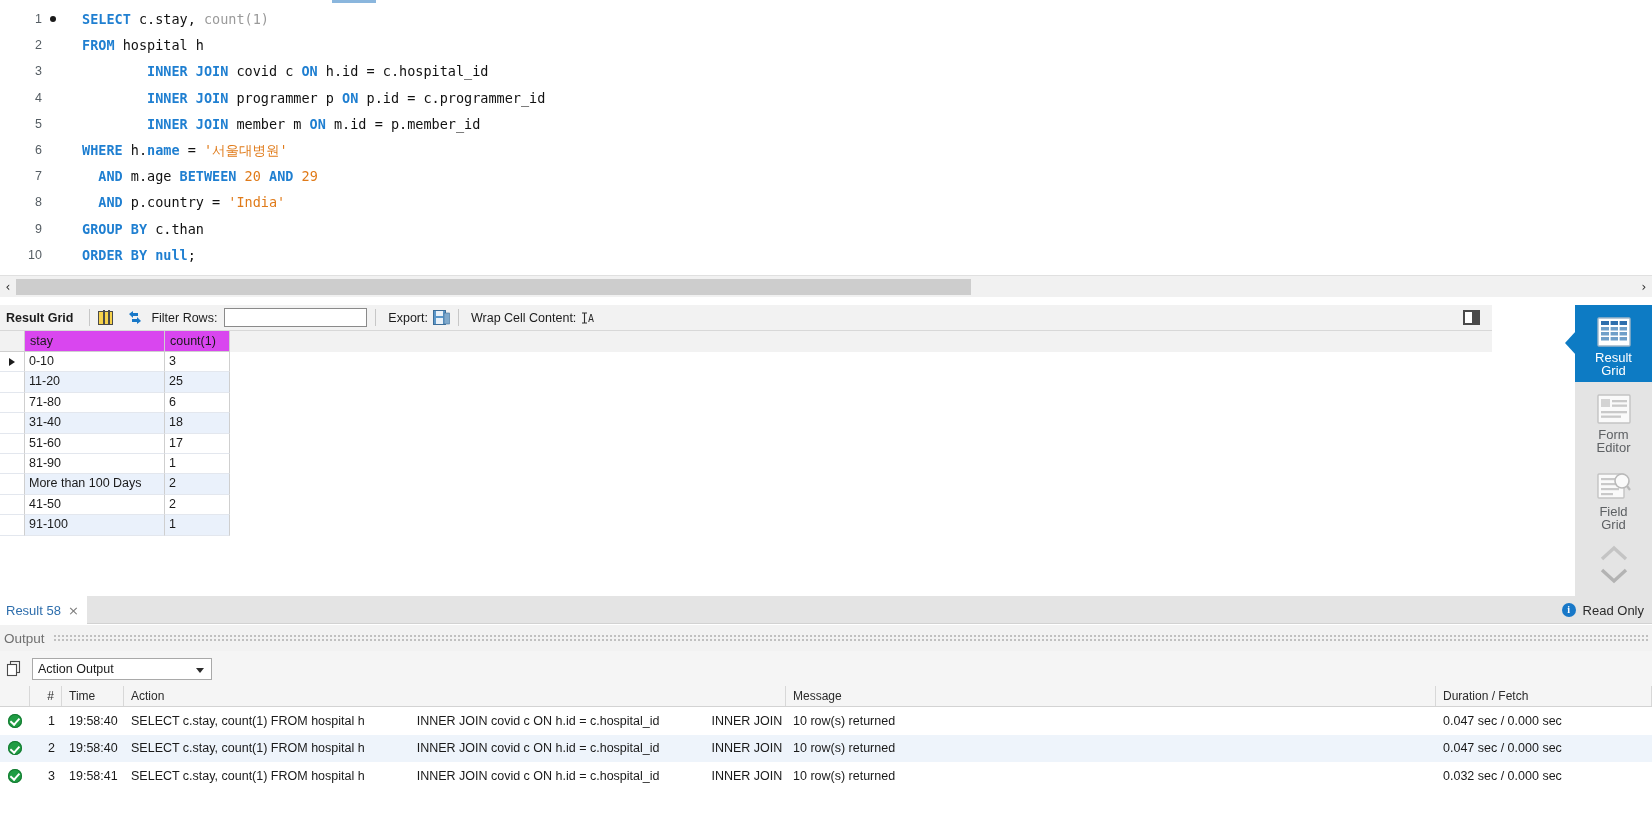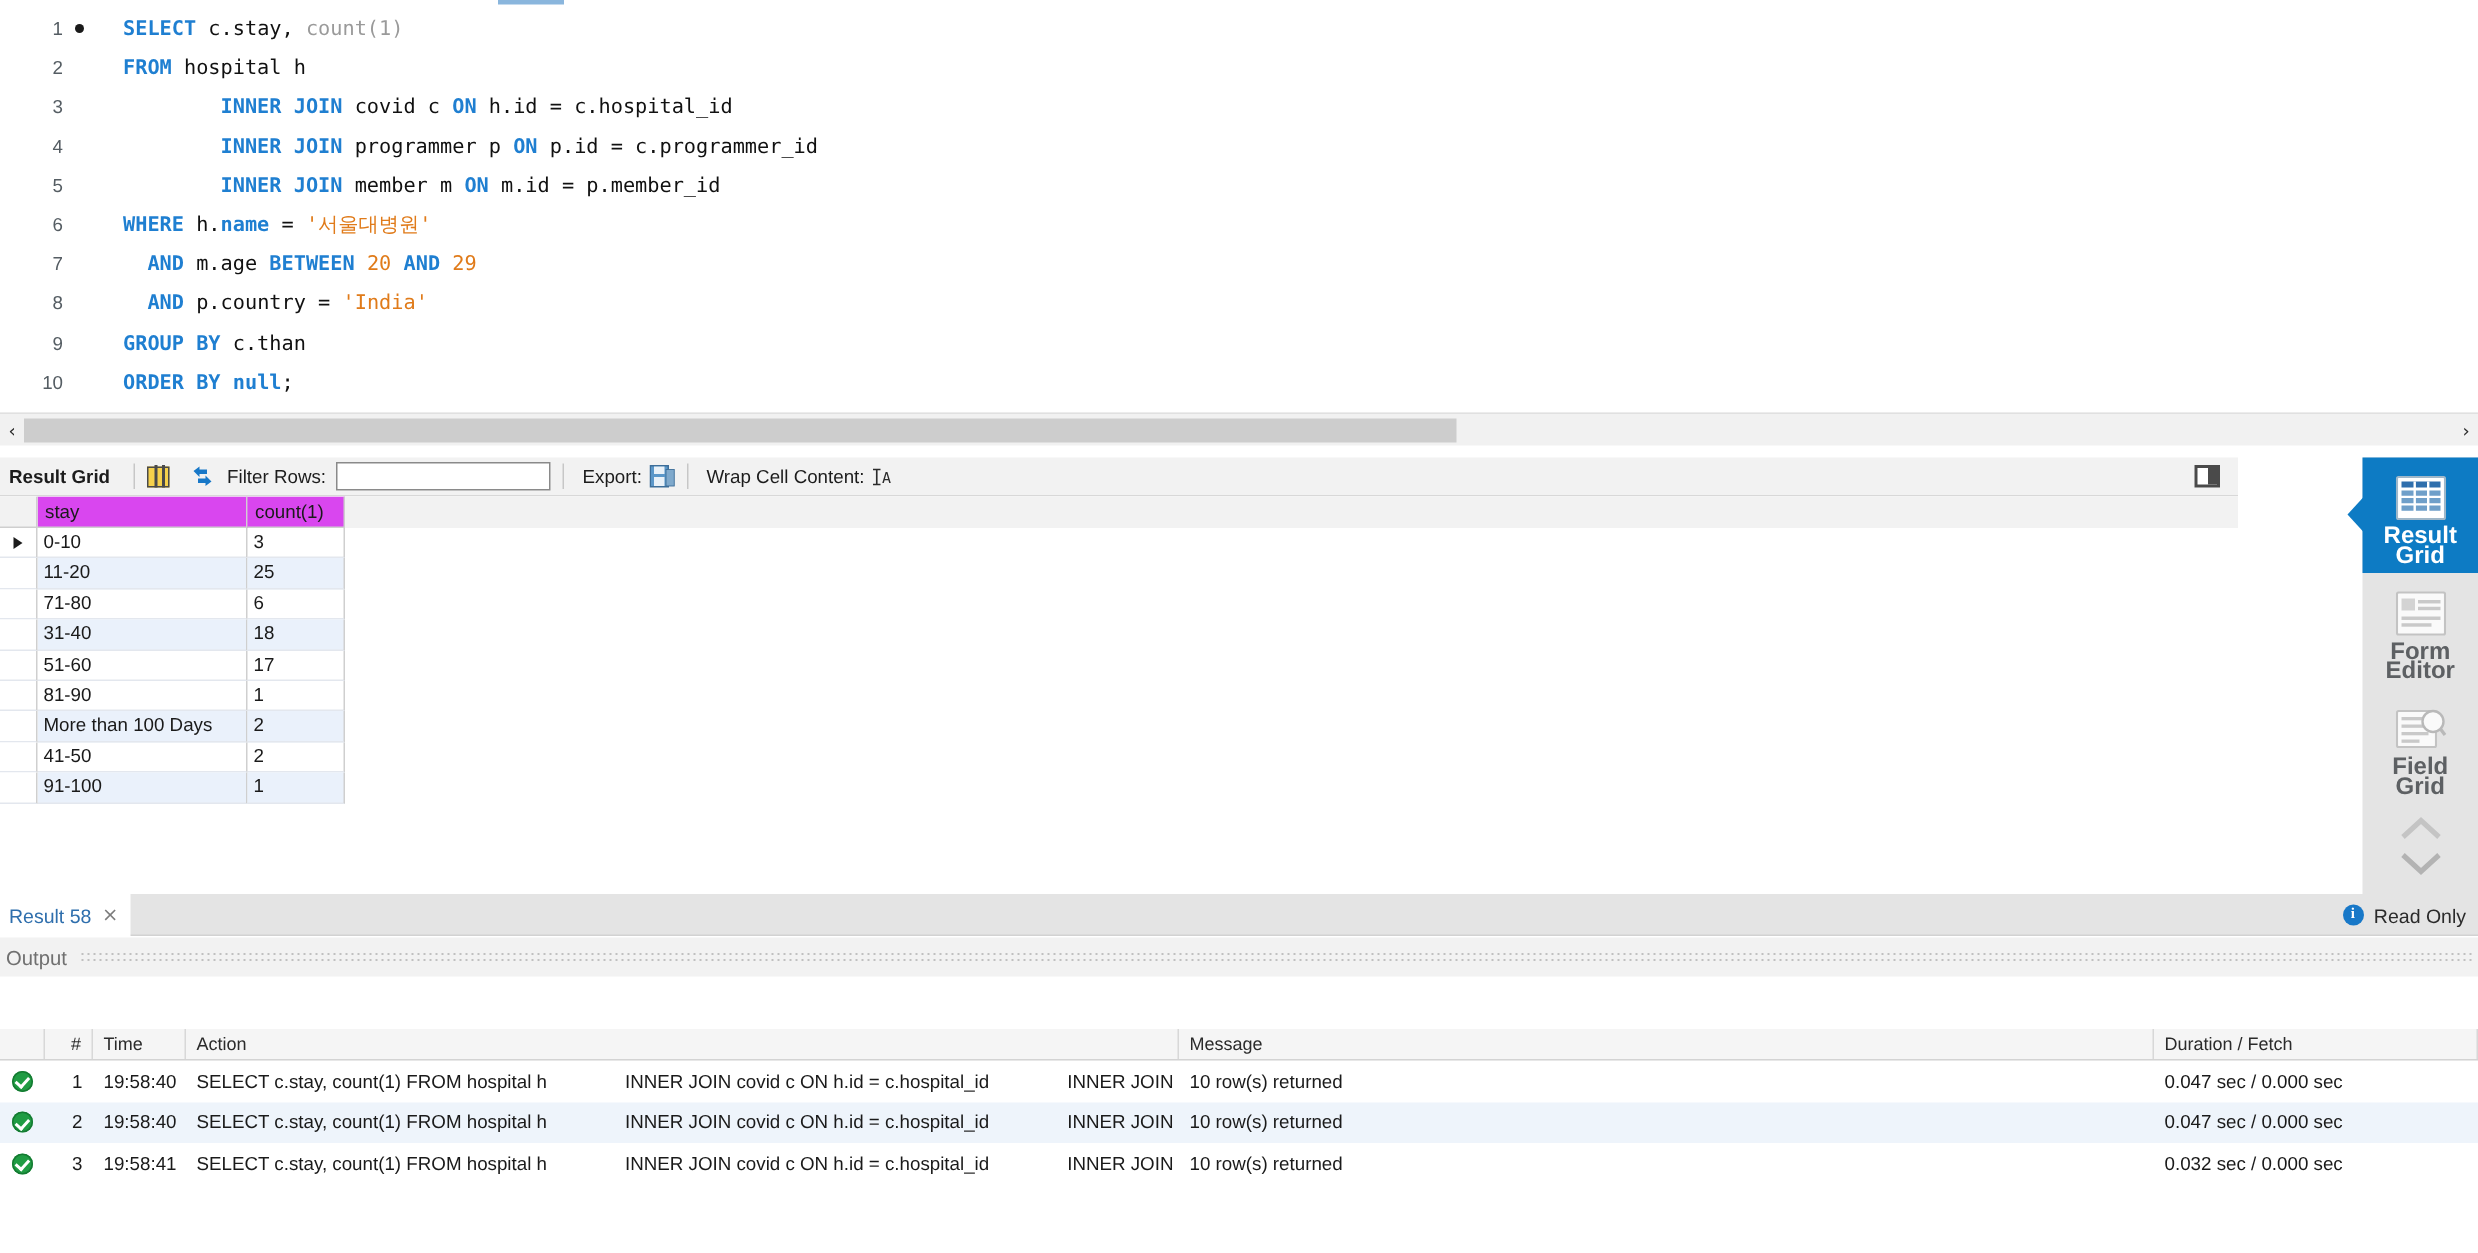--- a/index.html
+++ b/index.html
@@ -126,21 +126,21 @@
   .rg-row.alt .rg-cell { background: #eaf1fb; }
 
   
   .side-strip {
     position: absolute; right: 0; top: 305px; width: 77px; height: 291px;
     background: #e4e4e4;
   }
   .side-btn {
     width: 77px; height: 77px; position: relative;
     display: flex; flex-direction: column; align-items: center; justify-content: flex-start;
-    padding-top: 8px; font-size: 16px; color: #5d6063; line-height: 13px; text-align: center; font-weight: bold;
+    padding-top: 8px; font-size: 13px; color: #5d6063; line-height: 13px; text-align: center;
   }
   .side-btn.active { background: #0d7bc4; color: #ffffff; }
   .side-btn.active::after {
     content:''; position: absolute; left: -10px; top: 26px;
     border-top: 12px solid transparent; border-bottom: 12px solid transparent;
     border-right: 11px solid #0d7bc4;
   }
   .side-ico { height: 38px; display:flex; align-items:center; justify-content:center; }
   .side-chevs {
     width: 77px; height: 60px; display:flex; flex-direction:column;
@@ -407,20 +407,32 @@
       <span class="info-ico">i</span>
       <span>Read Only</span>
     </div>
   </div>
 
   <div class="output-head">
     <span class="lbl">Output</span>
     <span class="dotline"></span>
   </div>
 
+  <div class="out-selbar">
+    <span class="stack-ico">
+      <svg width="17" height="17" viewBox="0 0 17 17">
+        <rect x="4.5" y="1.5" width="9" height="11" fill="none" stroke="#4a4a4a" stroke-width="1.1"></rect>
+        <rect x="1.5" y="4.5" width="9" height="11" fill="#ffffff" stroke="#4a4a4a" stroke-width="1.1"></rect>
+      </svg>
+    </span>
+    <div class="out-select">
+      <span>Action Output</span>
+      <span class="caret"></span>
+    </div>
+  </div>
 
   <div class="out-table" id="out-table">
       <div class="ot-row ot-head">
         <div class="ot-cell c-status"></div>
         <div class="ot-cell c-num">#</div>
         <div class="ot-cell c-time">Time</div>
         <div class="ot-cell c-action">Action</div>
         <div class="ot-cell c-msg">Message</div>
         <div class="ot-cell c-dur">Duration / Fetch</div>
       </div>

